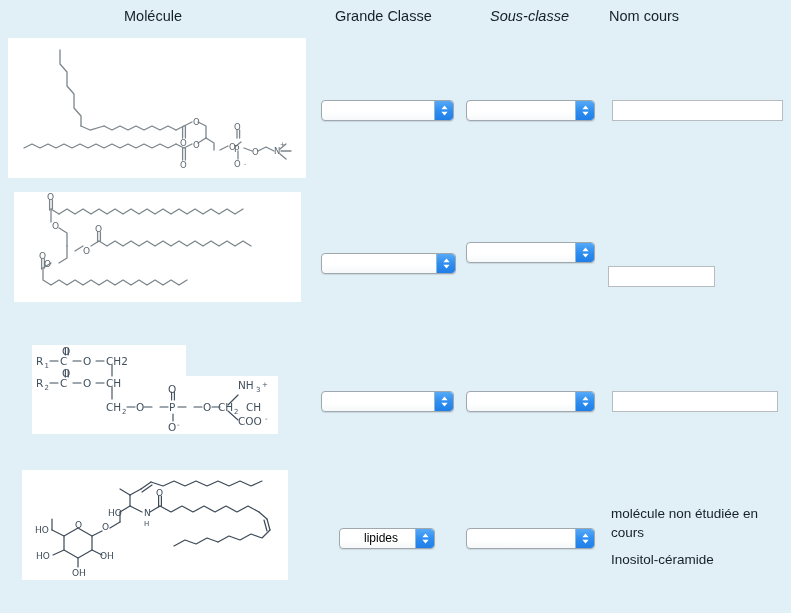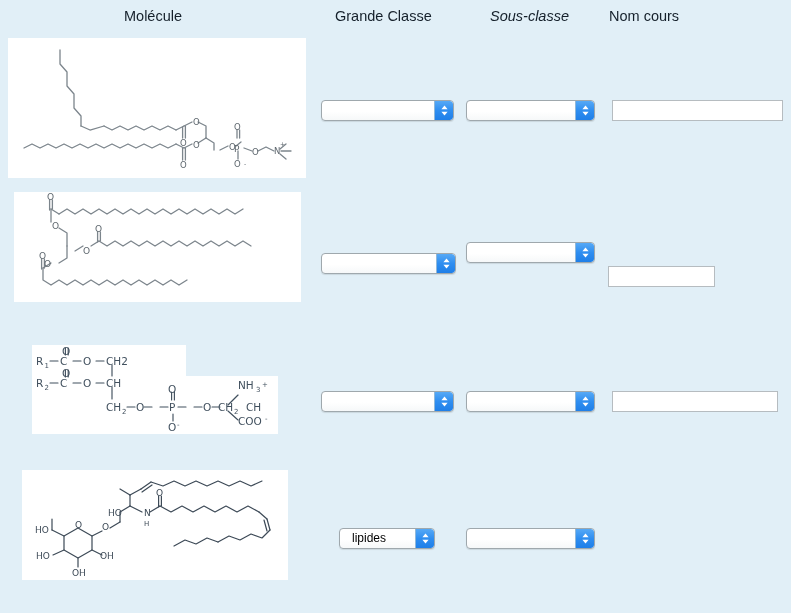--- a/index.html
+++ b/index.html
@@ -57,21 +57,21 @@
     border-radius: 4px;
     background: linear-gradient(to bottom, #ffffff 0%, #ffffff 55%, #f6f8f9 100%);
     box-shadow: 0 1px 1px rgba(0,0,0,0.10);
     display: flex;
     align-items: center;
     overflow: hidden;
     cursor: default;
   }
   .mac-select .sel-label {
     flex: 1 1 auto;
-    padding-left: 12px;
+    padding-left: 24px;
     font-size: 12px;
     line-height: 19px;
     color: #000;
     white-space: nowrap;
     overflow: hidden;
   }
   .mac-select .sel-arrow {
     flex: 0 0 auto;
     width: 18px;
     height: 100%;
@@ -415,14 +415,16 @@
   <div class="mac-select" id="sel-sous-4">
     <span class="sel-label"></span>
     <span class="sel-arrow">
       <svg width="9" height="13" viewBox="0 0 9 13">
         <polygon points="4.5,1.5 7.6,5.2 1.4,5.2" fill="#ffffff"></polygon>
         <polygon points="4.5,11.5 7.6,7.8 1.4,7.8" fill="#ffffff"></polygon>
       </svg>
     </span>
   </div>
 
+  <div class="note-text" id="note-not-studied">molécule non étudiée en cours</div>
+  <div class="note-text" id="note-common-name">Inositol-céramide</div>
 
 </div>
 
 </body></html>

